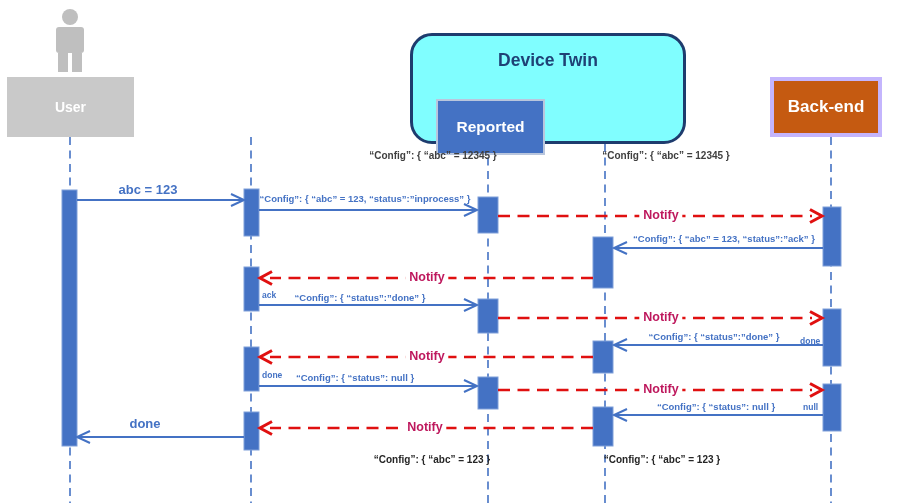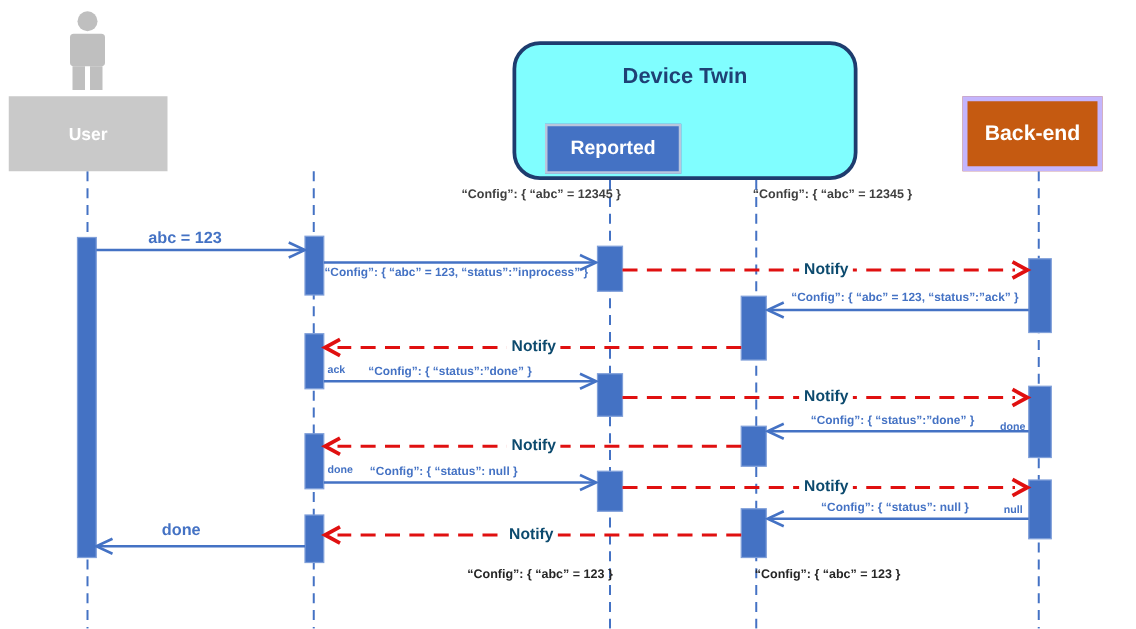--- a/index.html
+++ b/index.html
@@ -15,29 +15,29 @@
   .actor{position:absolute;display:flex;align-items:center;justify-content:center;
          color:#fff;font-weight:bold;box-sizing:border-box;}
   .user-box{left:7px;top:77px;width:127px;height:60px;background:#c9c9c9;font-size:14px;}
   .device-box{left:189px;top:77px;width:127px;height:60px;background:#f4b183;font-size:18px;}
   .backend-box{left:770px;top:77px;width:112px;height:60px;background:#c55a11;
                border:4px solid #c4b5fd;font-size:17px;}
   .twin{position:absolute;left:410px;top:33px;width:276px;height:111px;background:#80feff;
         border:3.5px solid #1e3c6e;border-radius:22px;box-sizing:border-box;}
   .twin-title{position:absolute;left:0;right:0;top:14px;text-align:center;color:#1f4175;
               font-size:17.5px;font-weight:bold;}
-  .prop-box{position:absolute;top:63px;height:40px;background:#4472c4;border:2px solid #b9c6dd;
+  .prop-box{position:absolute;top:63px;height:56px;background:#4472c4;border:2px solid #b9c6dd;
             display:flex;align-items:center;justify-content:center;color:#fff;
             font-weight:bold;font-size:15.5px;box-sizing:border-box;}
   .reported-box{left:23px;width:109px;}
   .desired-box{left:140px;width:108px;}
   .msg{position:absolute;transform:translateX(-50%);white-space:nowrap;color:#4472c4;
        font-size:9.5px;font-weight:600;}
   .msg.big{font-size:13px;}
-  .notify{position:absolute;transform:translateX(-50%);white-space:nowrap;color:#0c4a6e;
+  .notify{position:absolute;transform:translateX(-50%);white-space:nowrap;color:#be185d;
           font-size:12.5px;font-weight:600;background:#fff;padding:0 4px;}
   .state{position:absolute;transform:translateX(-50%);white-space:nowrap;color:#3f3f3f;
          font-size:10px;font-weight:600;}
   .state.final{font-weight:bold;color:#262626;}
   .note{position:absolute;white-space:nowrap;color:#4472c4;font-size:8.5px;font-weight:bold;}
 </style>
 </head>
 <body>
 
 <div class="canvas">
@@ -143,21 +143,21 @@
   <div class="actor backend-box">
     <span>Back-end</span>
   </div>
 
   <div class="state" style="left:433px;top:150px;">“Config”: { “abc” = 12345 }</div>
   <div class="state" style="left:666px;top:150px;">“Config”: { “abc” = 12345 }</div>
   <div class="state final" style="left:432px;top:454px;">“Config”: { “abc” = 123 }</div>
   <div class="state final" style="left:662px;top:454px;">“Config”: { “abc” = 123 }</div>
 
   <div class="msg big" style="left:148px;top:182px;">abc = 123</div>
-  <div class="msg" style="left:365px;top:193px;margin-top:20px;">“Config”: { “abc” = 123, “status”:”inprocess” }</div>
+  <div class="msg" style="left:365px;top:193px;">“Config”: { “abc” = 123, “status”:”inprocess” }</div>
   <div class="notify" style="left:661px;top:208px;">Notify</div>
   <div class="msg" style="left:724px;top:233px;">“Config”: { “abc” = 123, “status”:”ack” }</div>
   <div class="notify" style="left:427px;top:270px;">Notify</div>
   <div class="note" style="left:262px;top:290px;">ack</div>
   <div class="msg" style="left:360px;top:292px;">“Config”: { “status”:”done” }</div>
   <div class="notify" style="left:661px;top:310px;">Notify</div>
   <div class="msg" style="left:714px;top:331px;">“Config”: { “status”:”done” }</div>
   <div class="note" style="left:800px;top:336px;">done</div>
   <div class="notify" style="left:427px;top:349px;">Notify</div>
   <div class="note" style="left:262px;top:370px;">done</div>

